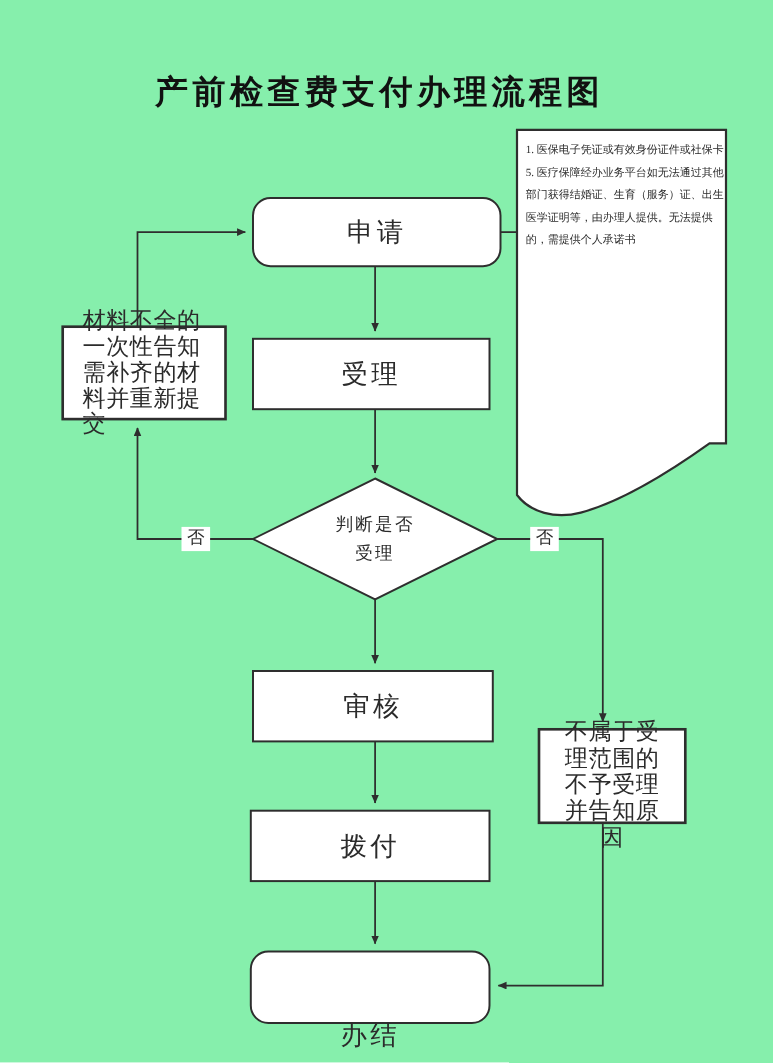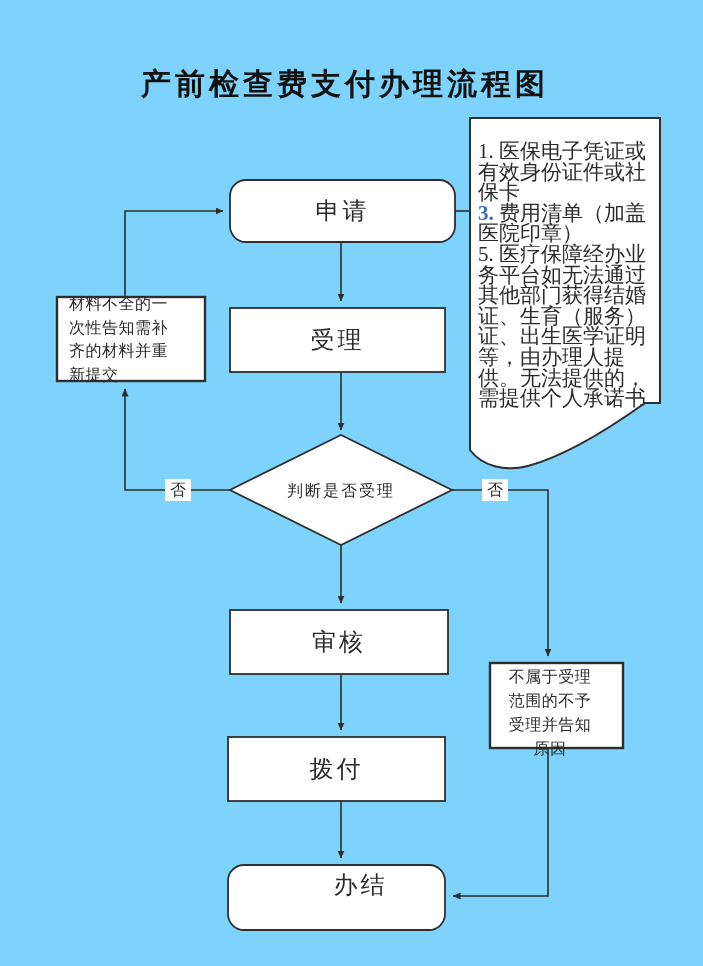--- a/index.html
+++ b/index.html
@@ -1,41 +1,41 @@
 <!DOCTYPE html>
 <html><head>
 <meta charset="utf-8">
 <style>
   html,body{margin:0;padding:0;background:#ffffff;}
   .page{
-    position:relative;width:703px;height:966px;background:#7dd3fc;overflow:hidden;
+    position:relative;width:703px;height:966px;background:#86efac;overflow:hidden;
     font-family:"Liberation Serif","DejaVu Serif",serif;color:#2b2b2b;
   }
   .title{
     position:absolute;left:0;top:64px;width:690px;text-align:center;
     font-family:"Liberation Sans","DejaVu Sans",sans-serif;
     font-weight:bold;font-size:30px;letter-spacing:4px;color:#111111;
   }
   svg.diagram{position:absolute;left:0;top:0;}
   .node-label{
     position:absolute;display:flex;align-items:center;justify-content:center;
     font-size:24px;letter-spacing:3px;color:#2b2b2b;
   }
   .decision-label{
-    position:absolute;display:flex;flex-direction:row;align-items:center;justify-content:center;
+    position:absolute;display:flex;flex-direction:column;align-items:center;justify-content:center;
     font-size:16px;line-height:26px;letter-spacing:2px;color:#2b2b2b;
   }
   .note-box-text{
-    position:absolute;display:flex;align-items:center;
-    font-size:16px;color:#2b2b2b;padding-left:12px;
+    position:absolute;display:flex;align-items:center;justify-content:center;
+    font-size:21px;color:#2b2b2b;
   }
   .note-inner{line-height:23.5px;letter-spacing:0.5px;}
   .doc-text{
-    position:absolute;left:478px;top:141px;width:180px;
-    font-size:21px;line-height:20.6px;color:#2b2b2b;
+    position:absolute;left:478px;top:127px;width:180px;
+    font-size:10px;line-height:20.6px;color:#2b2b2b;
   }
   .doc-item{margin:0;}
   .doc-num{font-weight:normal;}
   .no-label{
     position:absolute;background:#ffffff;padding:0 5px;
     font-size:16px;color:#2b2b2b;line-height:22px;
   }
 </style>
 </head>
 <body>
@@ -74,31 +74,30 @@
   </svg>
 
   <div class="node-label" style="left:230px;top:180px;width:225px;height:62px;">申请</div>
   <div class="node-label" style="left:230px;top:308px;width:215px;height:64px;">受理</div>
   <div class="decision-label" style="left:256px;top:464px;width:170px;height:54px;">
     <span>判断是否</span>
     <span>受理</span>
   </div>
   <div class="node-label" style="left:230px;top:610px;width:218px;height:64px;text-align:right;">审核</div>
   <div class="node-label" style="left:228px;top:737px;width:217px;height:64px;">拨付</div>
-  <div class="node-label" style="left:228px;top:860px;width:217px;height:49px;margin-left:24px;">办结</div>
+  <div class="node-label" style="left:228px;top:916px;width:217px;height:49px;">办结</div>
 
   <div class="no-label" style="left:165px;top:479px;">否</div>
   <div class="no-label" style="left:482px;top:479px;">否</div>
 
   <div class="note-box-text" style="left:57px;top:297px;width:148px;height:84px;">
     <div class="note-inner" style="width:112px;">材料不全的一次性告知需补齐的材料并重新提交</div>
   </div>
   <div class="note-box-text" style="left:490px;top:663px;width:133px;height:99px;">
     <div class="note-inner" style="width:96px;line-height:24px;text-align:center;">不属于受理范围的不予受理并告知原因</div>
   </div>
 
   <div class="doc-text">
     <div class="doc-item"><span class="doc-num">1.</span> <span>医保电子凭证或有效身份证件或社保卡</span></div>
-    <div class="doc-item"><span class="doc-num" style="font-weight: bold; color: rgb(60, 108, 192);">3.</span> <span>费用清单（加盖医院印章）</span></div>
     <div class="doc-item"><span class="doc-num">5.</span> <span>医疗保障经办业务平台如无法通过其他部门获得结婚证、生育（服务）证、出生医学证明等，由办理人提供。无法提供的，需提供个人承诺书</span></div>
   </div>
 
 </div>
 
 </body></html>

